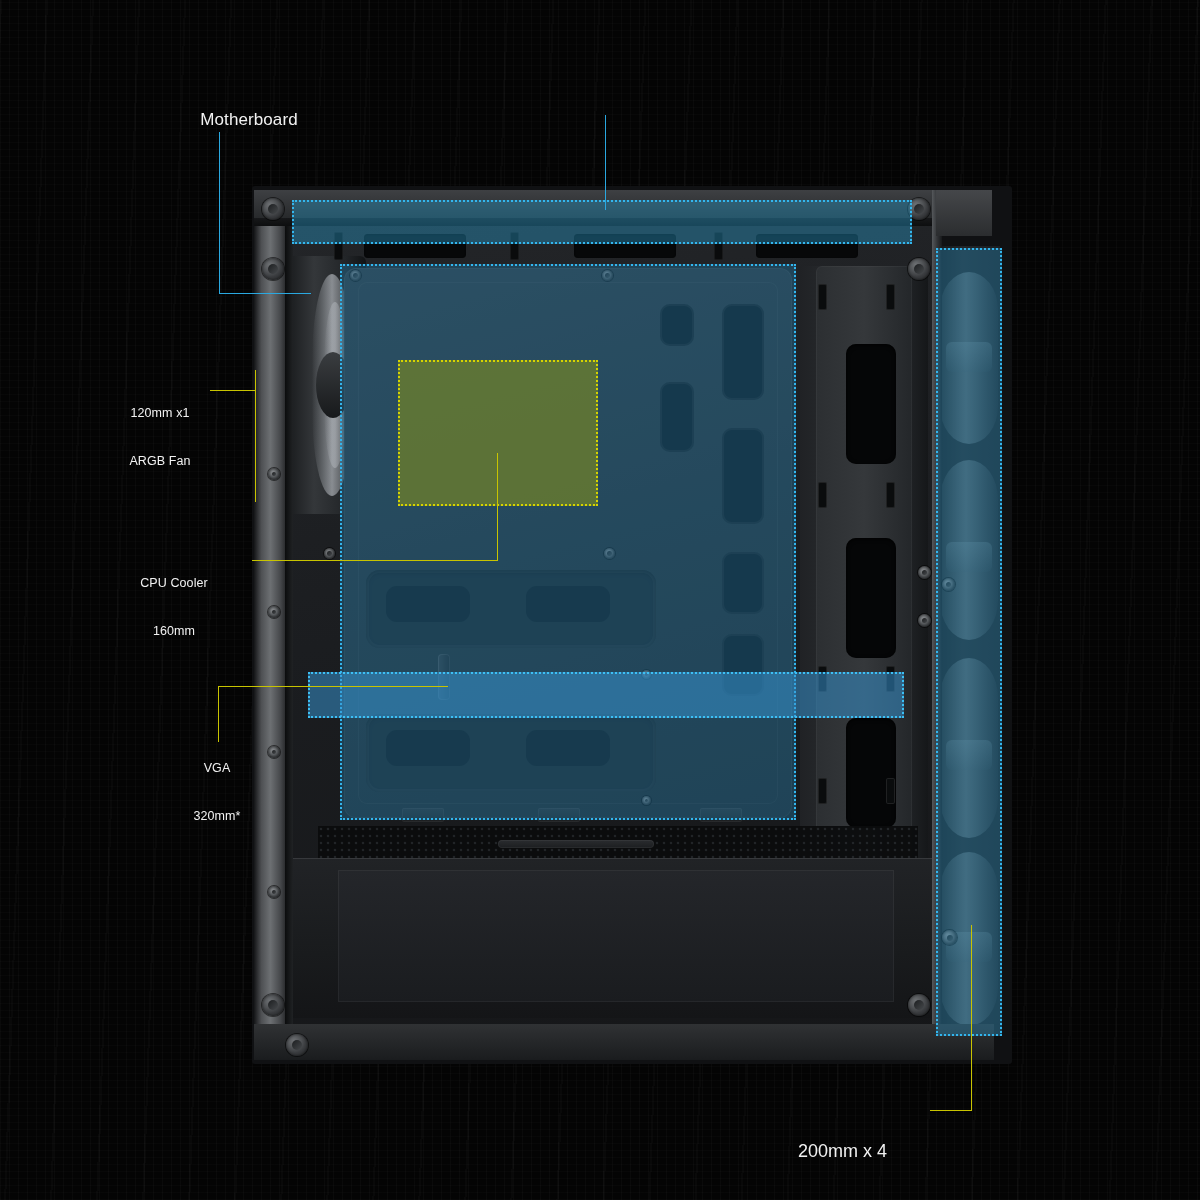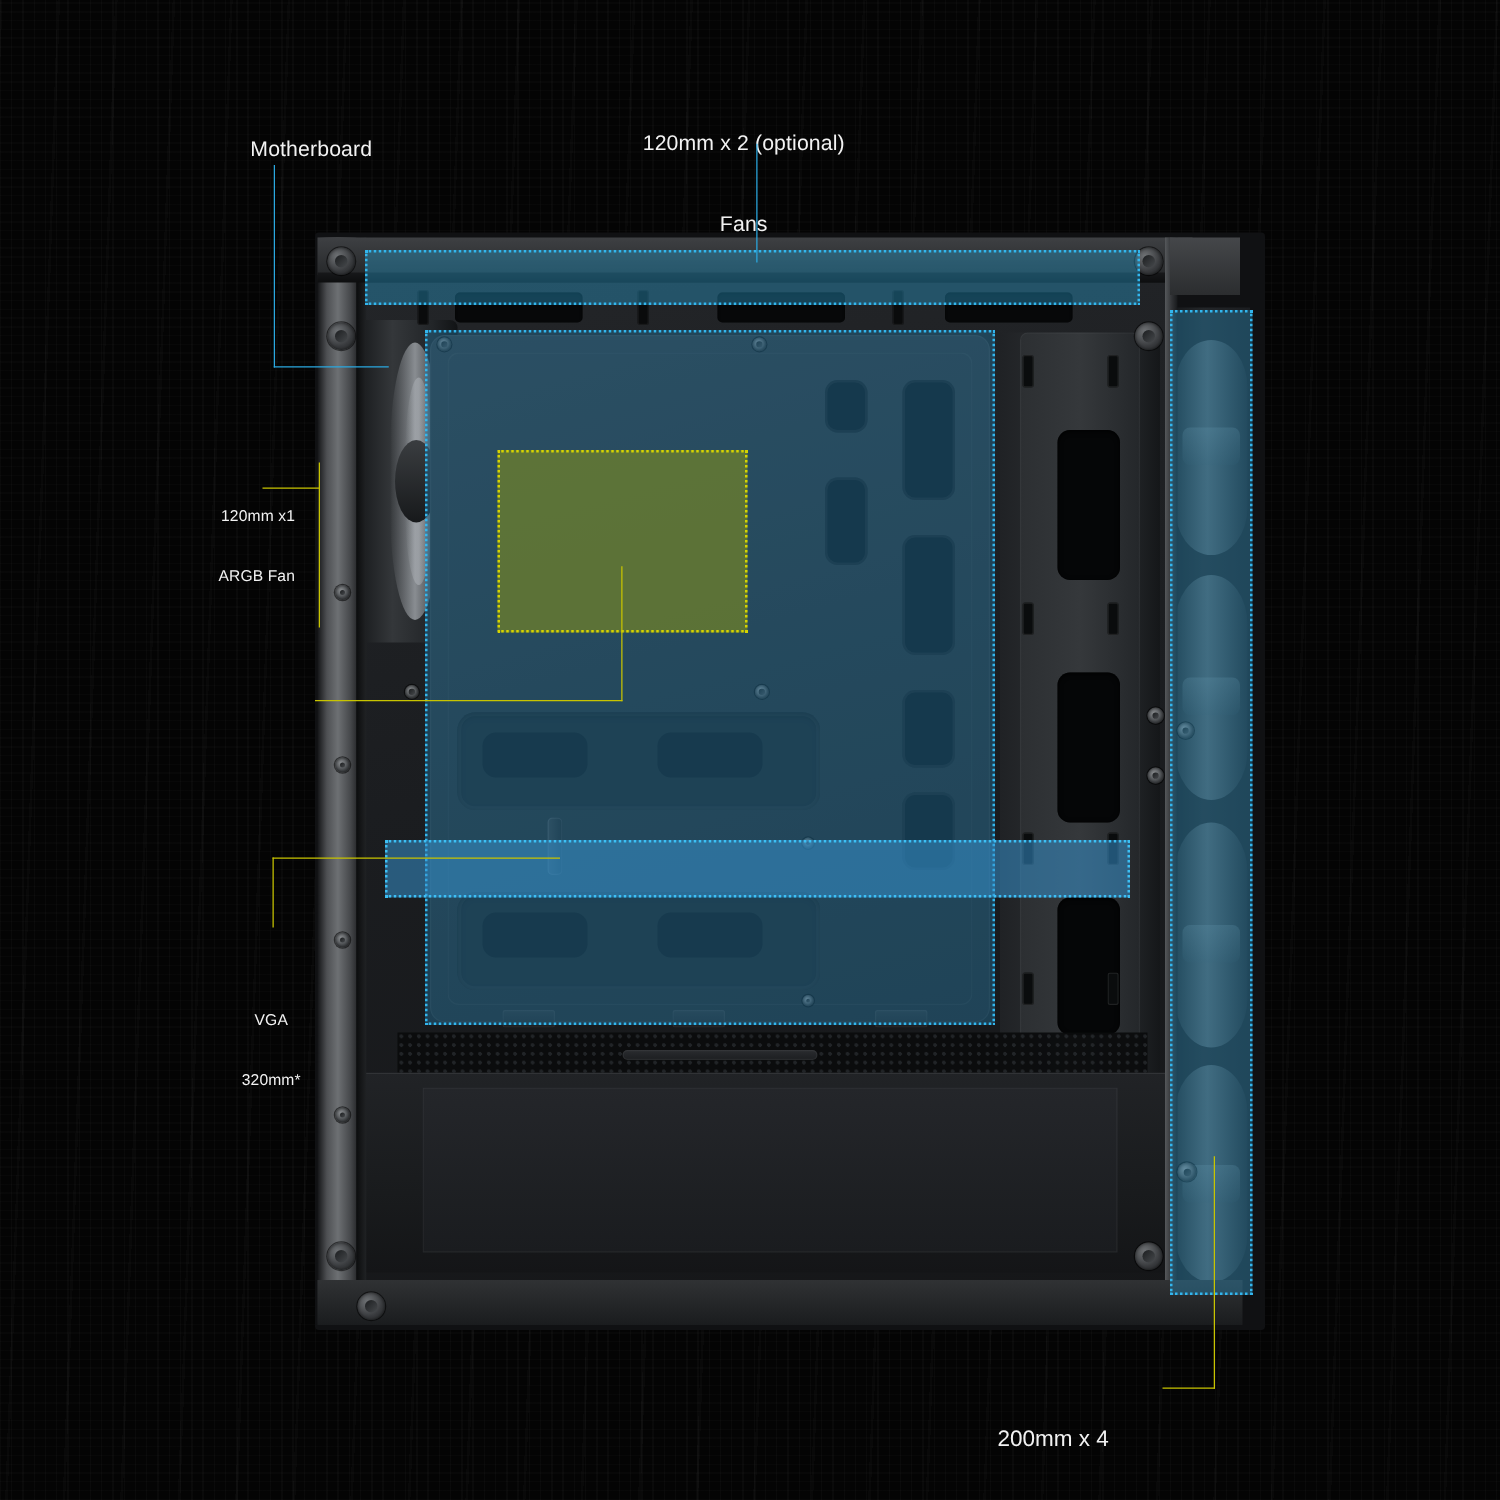--- a/index.html
+++ b/index.html
@@ -24,21 +24,21 @@
       repeating-linear-gradient(92deg, rgba(255,255,255,.030) 0 2px, rgba(0,0,0,0) 2px 46px);
     opacity:.65;
   }
 
   
   .callout{position:absolute;color:#f2f2f2;white-space:pre;line-height:1.28;}
   .callout.big{font-size:17px;letter-spacing:.1px;}
   .callout.small{font-size:12.5px;letter-spacing:.1px;}
   .callout.mid{font-size:18px;}
   .ta-c{text-align:center;}
-  .ta-r{text-align:right;}
+  .ta-r{text-align:center;}
   .ta-l{text-align:left;}
 
   
   .lead{position:absolute;}
   .lead.h{height:1px;}
   .lead.v{width:1px;}
   .cyan{background:#2aa8e0;}
   .yell{background:#c8c400;}
 
   
@@ -300,37 +300,37 @@
     <div class="hl hl-vga"></div>
     <div class="hl hl-cpu"></div>
   </div>
 
   <div class="callout big ta-c" style="left:104px;top:65px;width:290px;">
     <div>Motherboard</div>
   </div>
   <div class="lead v cyan" style="left:219px;top:132px;height:162px;"></div>
   <div class="lead h cyan" style="left:219px;top:293px;width:92px;"></div>
 
-  <div class="callout big ta-c" style="left:450px;top:60px;width:290px;">
-    <div>120mm x 2 (optional)</div>
-    <div>Fans</div>
-  </div>
   <div class="lead v cyan" style="left:605px;top:115px;height:95px;"></div>
 
   <div class="callout small ta-r" style="left:84px;top:373px;width:152px;">
     <div>120mm x1</div>
     <div>ARGB Fan</div>
   </div>
   <div class="lead h yell" style="left:210px;top:390px;width:46px;"></div>
   <div class="lead v yell" style="left:255px;top:370px;height:132px;"></div>
 
+  <div class="callout small ta-r" style="left:98px;top:543px;width:152px;">
+    <div>CPU Cooler</div>
+    <div>160mm</div>
+  </div>
   <div class="lead h yell" style="left:252px;top:560px;width:246px;"></div>
   <div class="lead v yell" style="left:497px;top:453px;height:108px;"></div>
 
-  <div class="callout small ta-c" style="left:162px;top:776px;width:110px;">
+  <div class="callout small ta-c" style="left:162px;top:728px;width:110px;">
     <div>VGA</div>
     <div>320mm*</div>
   </div>
   <div class="lead v yell" style="left:218px;top:686px;height:56px;"></div>
   <div class="lead h yell" style="left:218px;top:686px;width:230px;"></div>
 
   <div class="callout mid ta-l" style="left:798px;top:1094px;width:260px;">
     <div>200mm x 4</div>
     
   </div>

